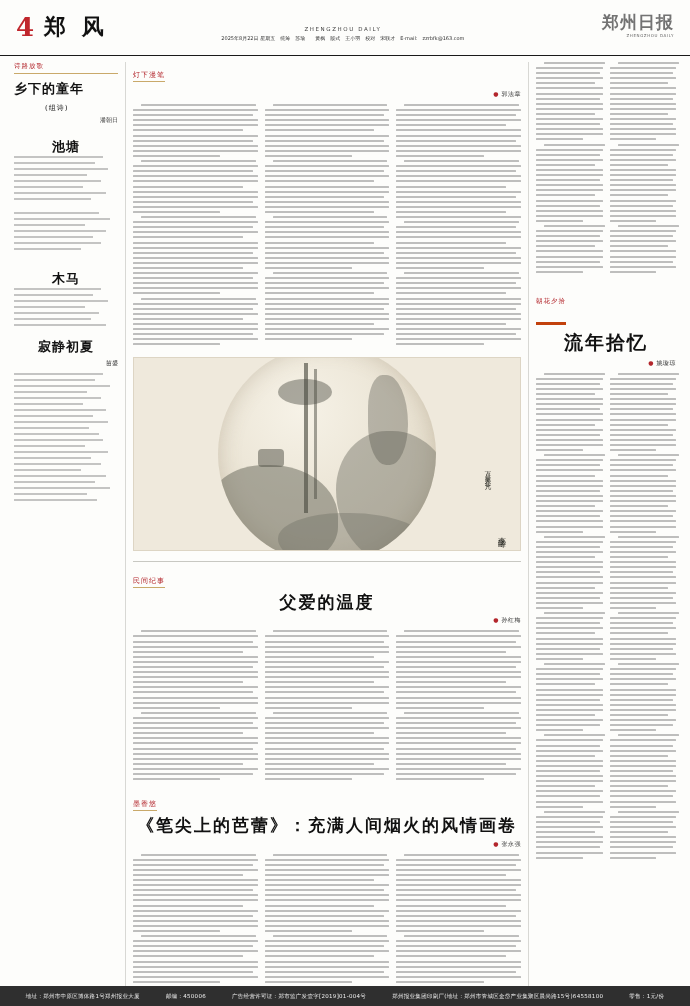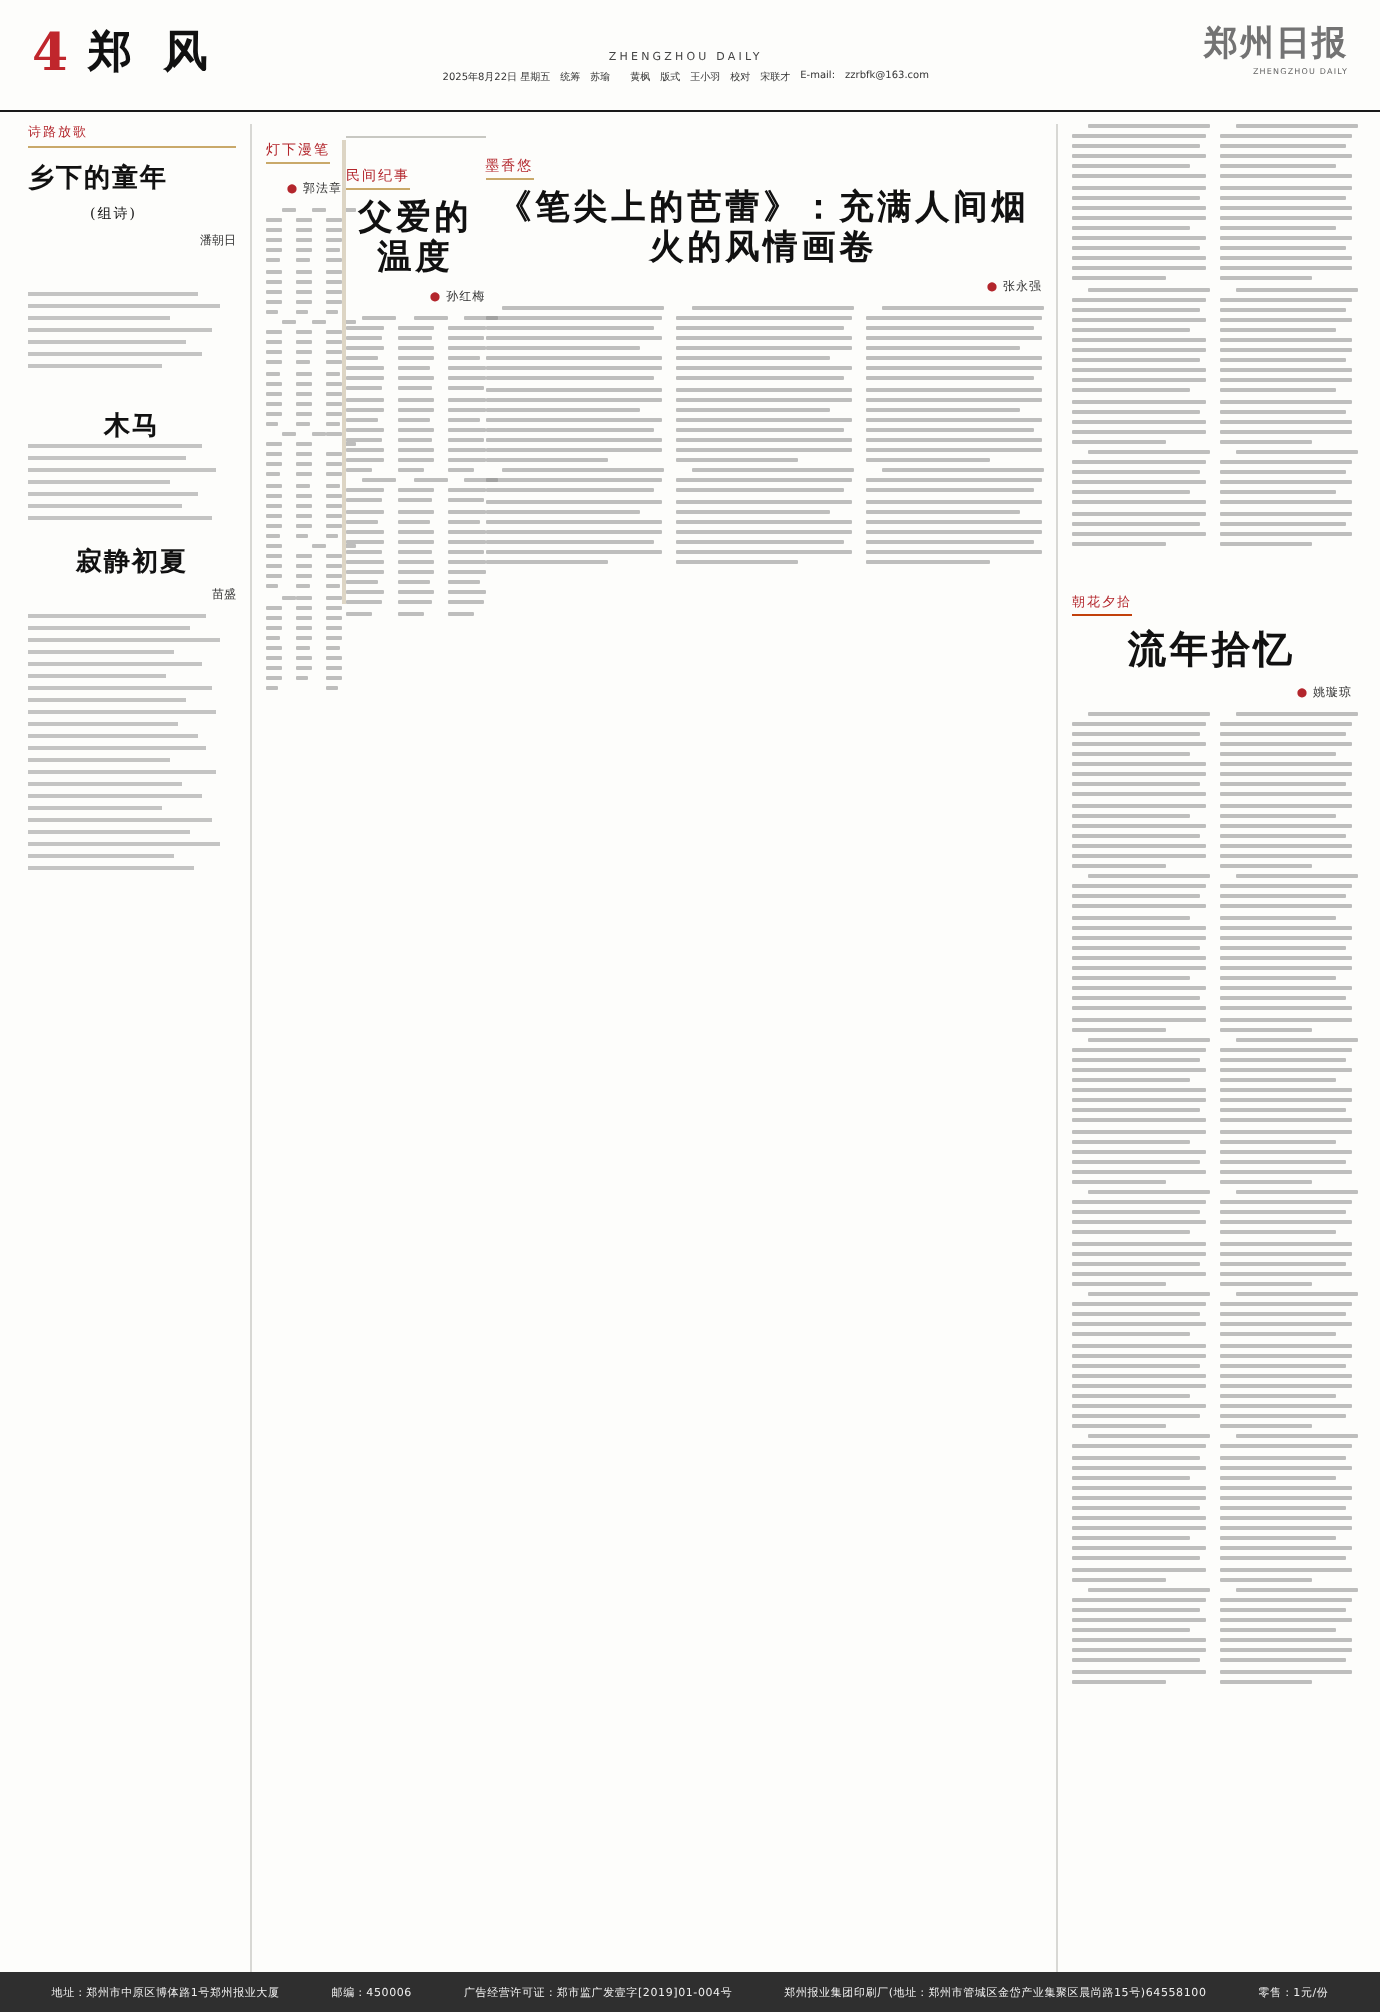--- a/index.html
+++ b/index.html
@@ -87,21 +87,21 @@
 
   
   .content {
     display: flex;
     height: 930px;
     padding: 6px 14px 0 14px;
   }
   .col-sep { width: 1px; background: #d8d8d4; margin: 0 7px; flex: none; }
 
   .poem-col { width: 104px; flex: none; }
-  .mid-col { flex: 1; display: flex; flex-direction: row; }
+  .mid-col { flex: 1; display: flex; flex-direction: column; }
   .right-col { width: 140px; flex: none; }
 
   
   .kicker {
     font-size: 7px;
     color: #b3262c;
     font-family: "DejaVu Serif", serif;
     letter-spacing: 1px;
     border-bottom: 1px solid #c9a96a;
     display: inline-block;
@@ -222,22 +222,22 @@
     color: #2a2a24;
     letter-spacing: 2px;
   }
 
   
   .story { margin-top: 8px; }
   .rule-top { border-top: 1px solid #c8c8c2; margin-top: 6px; padding-top: 6px; }
 
   
   .rc-kicker { font-size: 6.5px; color:#b3262c; font-family:"DejaVu Serif",serif;
-               letter-spacing:1px; border-bottom:1px solid #c2410c; display:inline-block;
-               padding-bottom:1px; }
+               letter-spacing:1px; border-bottom:3px solid #c2410c; display:inline-block;
+               padding-bottom:16px; }
 
   
   .footer {
     position: absolute;
     left: 0; bottom: 0;
     width: 690px;
     height: 20px;
     background: #2f2f2f;
     color: #f0f0f0;
     font-size: 5.5px;
@@ -284,20 +284,33 @@
       <div class="poem-head">诗路放歌</div>
 
       <div>
         <div class="poem-title">
           <span>乡下的童年</span><span class="note">(组诗)</span>
         </div>
         <div class="poem-author">潘朝日</div>
       </div>
 
       <div class="poem-sep"></div>
+      <div>
+        <div class="poem-title center">池塘</div>
+        <div class="poem-lines">
+          <div class="pl" style="width:86%"></div>
+            <div class="pl" style="width:78%"></div>
+          <div class="pl" style="width:90%"></div>
+            <div class="pl" style="width:70%"></div>
+          <div class="pl" style="width:84%"></div>
+            <div class="pl" style="width:66%"></div>
+          <div class="pl" style="width:88%"></div>
+            <div class="pl" style="width:74%"></div>
+        </div>
+      </div>
 
       <div class="poem-sep"></div>
       <div>
         <div class="poem-lines">
           <div class="pl" style="width:82%"></div>
             <div class="pl" style="width:92%"></div>
           <div class="pl" style="width:68%"></div>
             <div class="pl" style="width:88%"></div>
           <div class="pl" style="width:76%"></div>
             <div class="pl" style="width:84%"></div>

